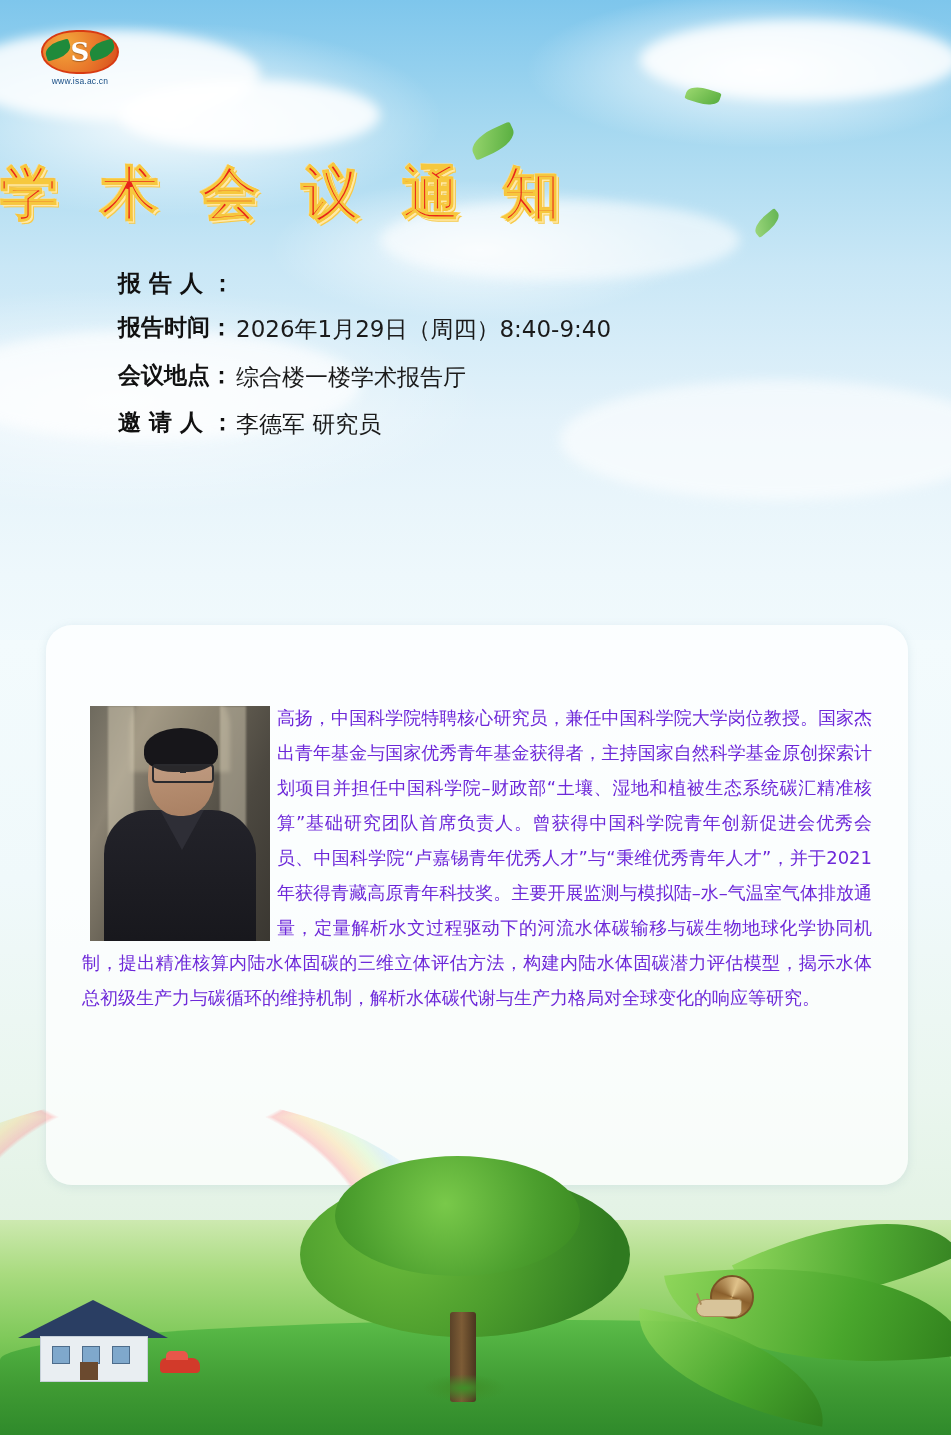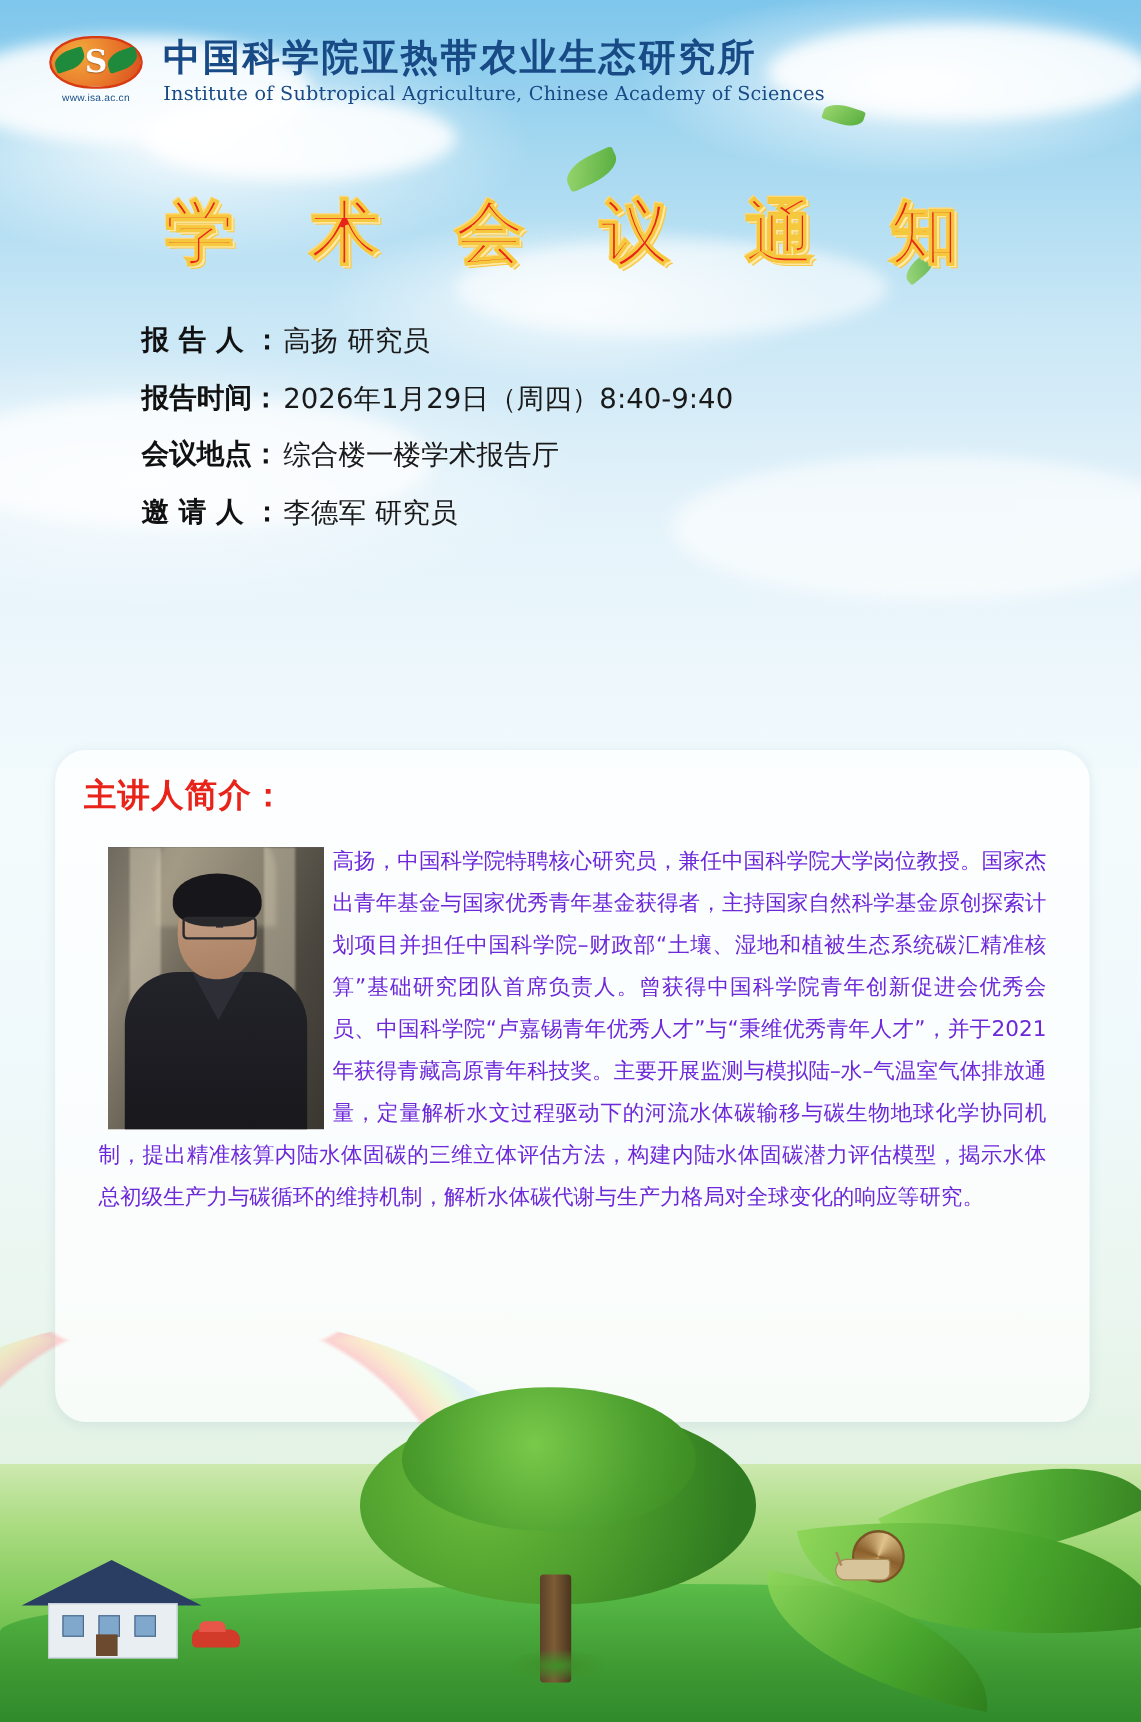--- a/index.html
+++ b/index.html
@@ -54,22 +54,22 @@
     font-size:31px;font-weight:bold;color:#184a86;letter-spacing:2px;line-height:1.1;
     white-space:nowrap;
   }
   .en-title{
     font-family:"DejaVu Serif","Liberation Serif",serif;
     font-size:16px;color:#184a86;letter-spacing:.2px;margin-top:3px;white-space:nowrap;
   }
 
   
   .main-title{
-    position:absolute;left:0;top:155px;width:951px;text-align:center;
-    font-family:Liberation Mono, monospace;
+    position:absolute;left:0;top:155px;width:951px;text-align:left;
+    font-family:Liberation Serif, serif;
     font-size:58px;font-weight:bold;letter-spacing:14px;
     color:#e8241a;
     text-shadow:
       2px 2px 0 #ffe9a8, 3px 3px 0 #f7c948, -1px -1px 0 #ffd97a,
       0 0 2px #ffffff;
     -webkit-text-stroke:1px #f6c83d;
     white-space:nowrap;
   }
 
   
@@ -274,49 +274,43 @@
 
   <div class="header">
     <div class="logo-badge">
       <div class="logo-mark">
         <span class="leaf-l"></span>
         <span class="leaf-r"></span>
         <span class="s-glyph">S</span>
       </div>
       <div class="logo-url">www.isa.ac.cn</div>
     </div>
-    <div class="header-titles">
-      <div class="cn-title">中国科学院亚热带农业生态研究所</div>
-      <div class="en-title">Institute of Subtropical Agriculture, Chinese Academy of Sciences</div>
-    </div>
   </div>
 
   <div class="main-title">学 术 会 议 通 知</div>
 
   <div class="info">
     <div class="info-row">
       <div class="info-label">报 告 人 ：</div>
-      <div class="info-value">高扬  研究员</div>
     </div>
     <div class="info-row">
       <div class="info-label">报告时间：</div>
       <div class="info-value">2026年1月29日（周四）8:40-9:40</div>
     </div>
     <div class="info-row">
       <div class="info-label">会议地点：</div>
       <div class="info-value">综合楼一楼学术报告厅</div>
     </div>
     <div class="info-row">
       <div class="info-label">邀 请 人 ：</div>
       <div class="info-value">李德军 研究员</div>
     </div>
   </div>
 
   <div class="card"></div>
-  <div class="card-title">主讲人简介：</div>
 
   <div class="bio">
     <div class="bio-float"></div>
     <span>高扬，中国科学院特聘核心研究员，兼任中国科学院大学岗位教授。国家杰出青年基金与国家优秀青年基金获得者，主持国家自然科学基金原创探索计划项目并担任中国科学院–财政部“土壤、湿地和植被生态系统碳汇精准核算”基础研究团队首席负责人。曾获得中国科学院青年创新促进会优秀会员、中国科学院“卢嘉锡青年优秀人才”与“秉维优秀青年人才”，并于2021年获得青藏高原青年科技奖。主要开展监测与模拟陆–水–气温室气体排放通量，定量解析水文过程驱动下的河流水体碳输移与碳生物地球化学协同机制，提出精准核算内陆水体固碳的三维立体评估方法，构建内陆水体固碳潜力评估模型，揭示水体总初级生产力与碳循环的维持机制，解析水体碳代谢与生产力格局对全球变化的响应等研究。</span>
   </div>
 
   <div class="portrait">
     <div class="bg"></div>
     <div class="arch"></div>
     <div class="pillar p1"></div>

